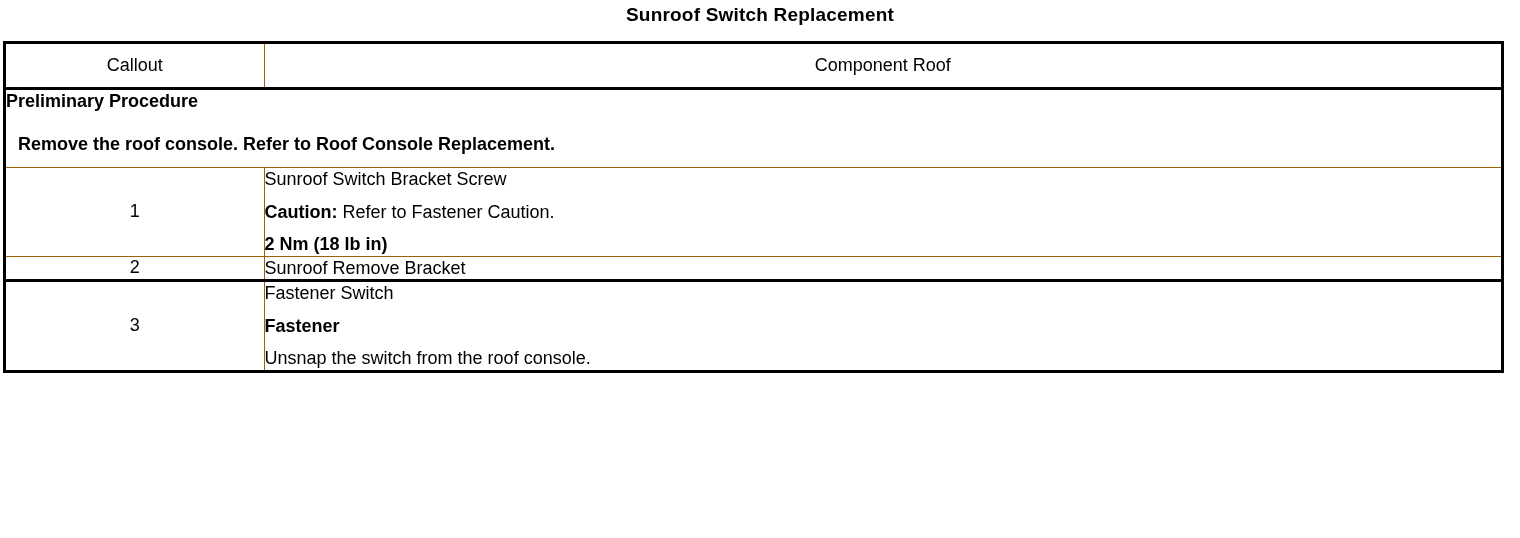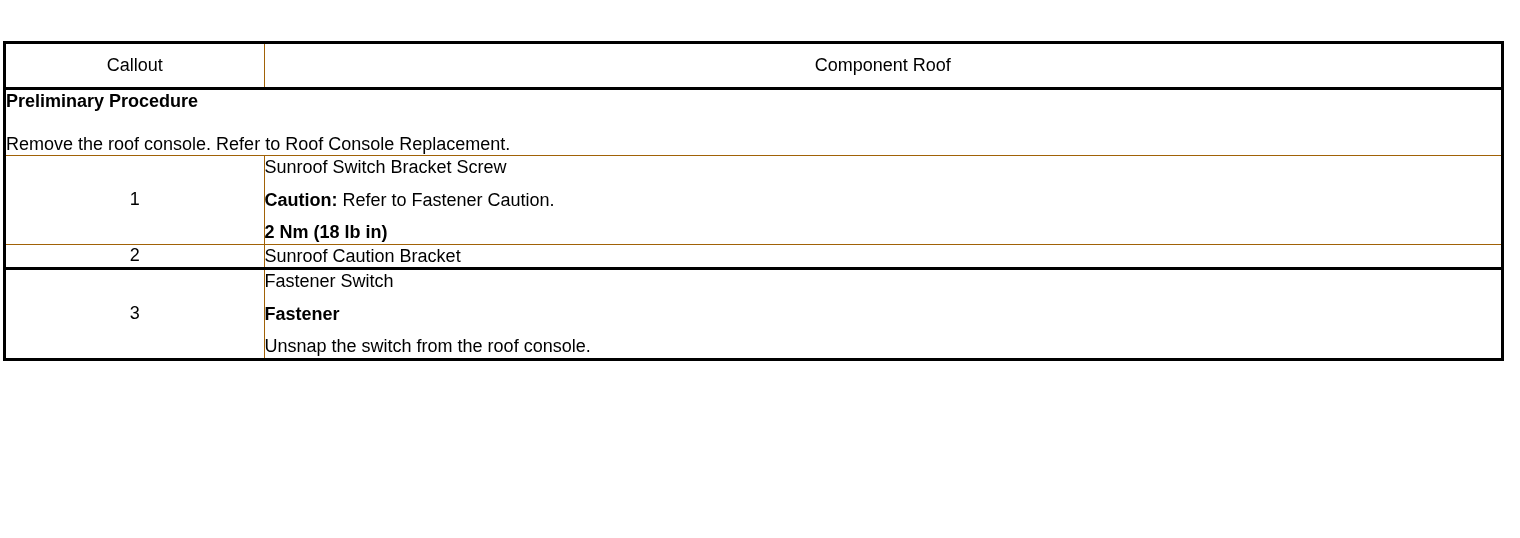--- a/index.html
+++ b/index.html
@@ -62,21 +62,22 @@
   }
   .prelim-head {
     font-size: 18px;
     font-weight: bold;
     line-height: 1.25;
     margin: 0 0 20px 0;
   }
   .prelim-body {
     font-size: 18px;
     line-height: 1.25;
-    margin: 0;
+    margin: 12px;
+    font-weight: bold;
   }
   .callout-cell {
     text-align: center;
     font-size: 18px;
     vertical-align: middle;
   }
   .name-cell {
     padding: 7px 0 7px 8px;
     font-size: 18px;
     line-height: 1.25;
@@ -90,20 +91,21 @@
   }
   .b { font-weight: bold; }
   .row-thick-top { border-top: 3px solid #000 !important; }
   .row-thin-top { border-top: 1px solid #000 !important; }
 </style>
 </head>
 <body>
 
 <div class="page">
 
+  <div class="doc-title">Sunroof Switch Replacement</div>
 
   <table class="proc-table">
     <colgroup>
       <col class="c-callout">
       <col class="c-name">
     </colgroup>
     <thead>
       <tr>
         <th class="hdr-cell">Callout</th>
         <th class="hdr-cell">Component Roof</th>
@@ -122,21 +124,21 @@
         <td class="name-cell">
           <p>Sunroof Switch Bracket Screw</p>
           <p><span class="b">Caution:</span><span> Refer to Fastener Caution.</span></p>
           <p class="b">2 Nm (18 lb in)</p>
         </td>
       </tr>
 
       <tr>
         <td class="callout-cell row-thin-top">2</td>
         <td class="name-cell row-thin-top">
-          <p>Sunroof Caution Bracket</p>
+          <p>Sunroof Remove Bracket</p>
         </td>
       </tr>
 
       <tr>
         <td class="callout-cell row-thick-top">3</td>
         <td class="name-cell row-thick-top">
           <p>Fastener Switch</p>
           <p class="b">Fastener</p>
           <p>Unsnap the switch from the roof console.</p>
         </td>

